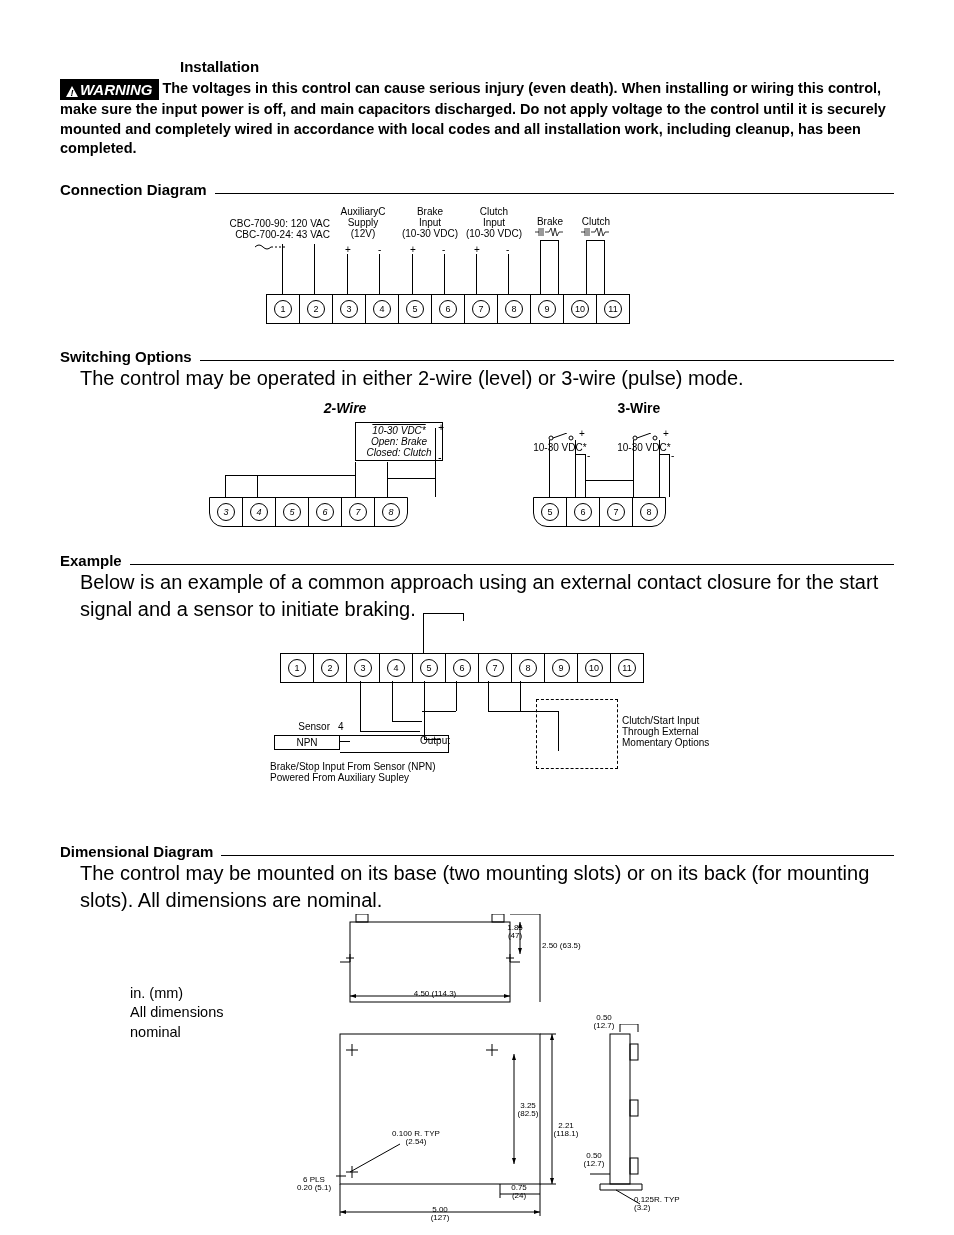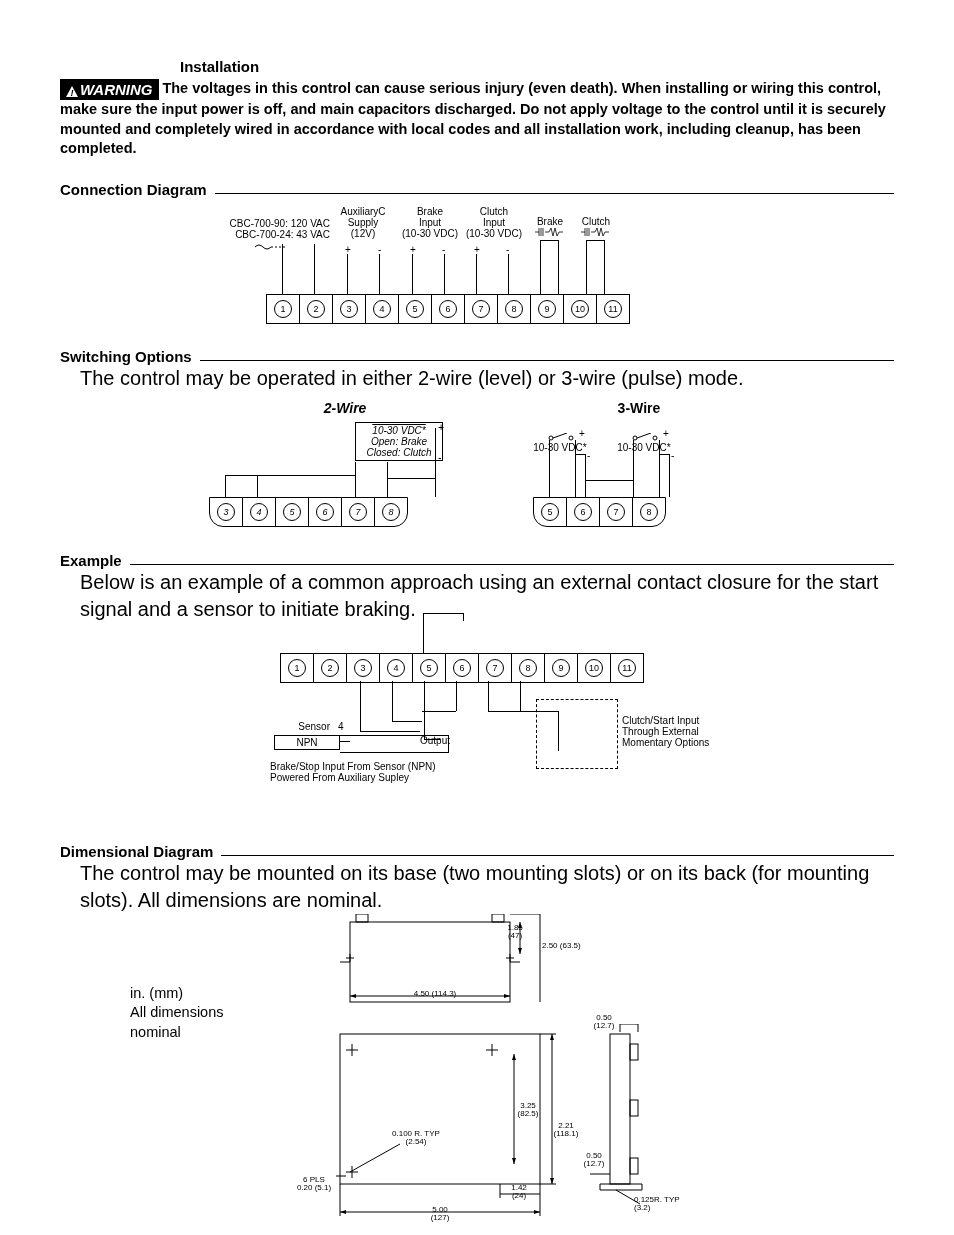--- a/index.html
+++ b/index.html
@@ -513,21 +513,21 @@
     <div class="abs tiny-label" style="left:276px; top:128px; width:36px;">
       <span>0.50</span><br><span>(12.7)</span>
     </div>
     <div class="abs tiny-label" style="left:86px; top:106px; width:60px;">
       <span>0.100 R. TYP</span><br><span>(2.54)</span>
     </div>
     <div class="abs tiny-label" style="left:-8px; top:144px; width:44px; text-align:center;margin-top:8px;">
       <span>6 PLS</span><br><span>0.20 (5.1)</span>
     </div>
     <div class="abs tiny-label" style="left:204px; top:160px; width:30px;">
-      <span>1.42</span><br><span>(24)</span>
+      <span>0.75</span><br><span>(24)</span>
     </div>
     <div class="abs tiny-label" style="left:120px; top:182px; width:40px;">
       <span>5.00</span><br><span>(127)</span>
     </div>
     <div class="abs tiny-label" style="left:334px; top:172px; width:70px; text-align:left;">
       <span>0.125R.  TYP</span><br><span>(3.2)</span>
     </div>
   </div>
 </div>
 

